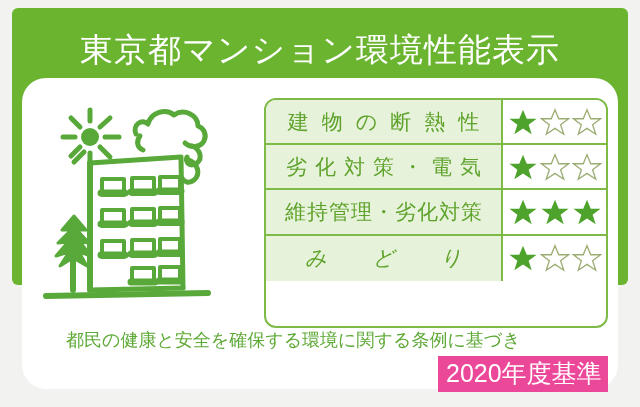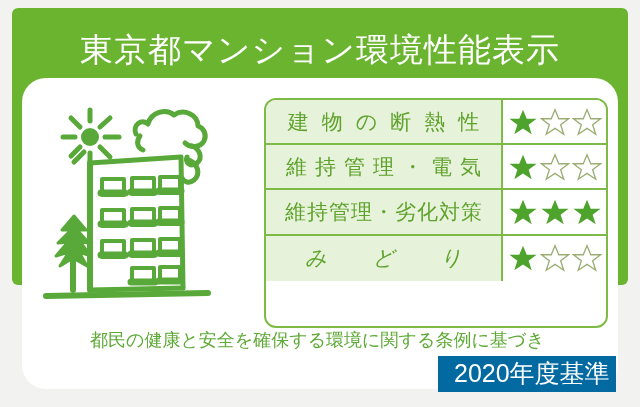--- a/index.html
+++ b/index.html
@@ -112,28 +112,27 @@
 
   
   #footer-note {
     position: absolute;
     left: 44px;
     top: 250px;
     color: #5da935;
     font-size: 18px;
     line-height: 25px;
     white-space: nowrap;
-    margin-left: 24px;
   }
   #standard-badge {
     position: absolute;
     left: 416px;
     top: 278px;
-    padding: 2px 6px 4px 16px;
-    background: #0369a1;
+    padding: 2px 6px 4px 8px;
+    background: #ec4899;
     color: #ffffff;
     font-size: 25px;
     line-height: 30px;
     white-space: nowrap;
   }
 </style>
 </head>
 <body>
 
 <div id="label-card">
@@ -222,21 +221,21 @@
               <polygon points="16,3 20,12.5 30.5,12.5 22,19 25.3,29 16,22.8 6.7,29 10,19 1.5,12.5 12,12.5" fill="none" stroke="#9bad73" stroke-width="1.4"></polygon>
             </svg>
           <svg class="star" viewBox="0 0 32 32">
               <polygon points="16,3 20,12.5 30.5,12.5 22,19 25.3,29 16,22.8 6.7,29 10,19 1.5,12.5 12,12.5" fill="none" stroke="#9bad73" stroke-width="1.4"></polygon>
             </svg>
         </div>
       </div>
 
 
       <div class="rating-row">
-        <div class="rating-label spread-3">維持管理・電気</div>
+        <div class="rating-label spread-3">劣化対策・電気</div>
         <div class="rating-stars">
           <svg class="star" viewBox="0 0 32 32">
               <polygon points="16,3 20,12.5 30.5,12.5 22,19 25.3,29 16,22.8 6.7,29 10,19 1.5,12.5 12,12.5" fill="#4ea32c"></polygon>
             </svg>
           <svg class="star" viewBox="0 0 32 32">
               <polygon points="16,3 20,12.5 30.5,12.5 22,19 25.3,29 16,22.8 6.7,29 10,19 1.5,12.5 12,12.5" fill="none" stroke="#9bad73" stroke-width="1.4"></polygon>
             </svg>
           <svg class="star" viewBox="0 0 32 32">
               <polygon points="16,3 20,12.5 30.5,12.5 22,19 25.3,29 16,22.8 6.7,29 10,19 1.5,12.5 12,12.5" fill="none" stroke="#9bad73" stroke-width="1.4"></polygon>
             </svg>

